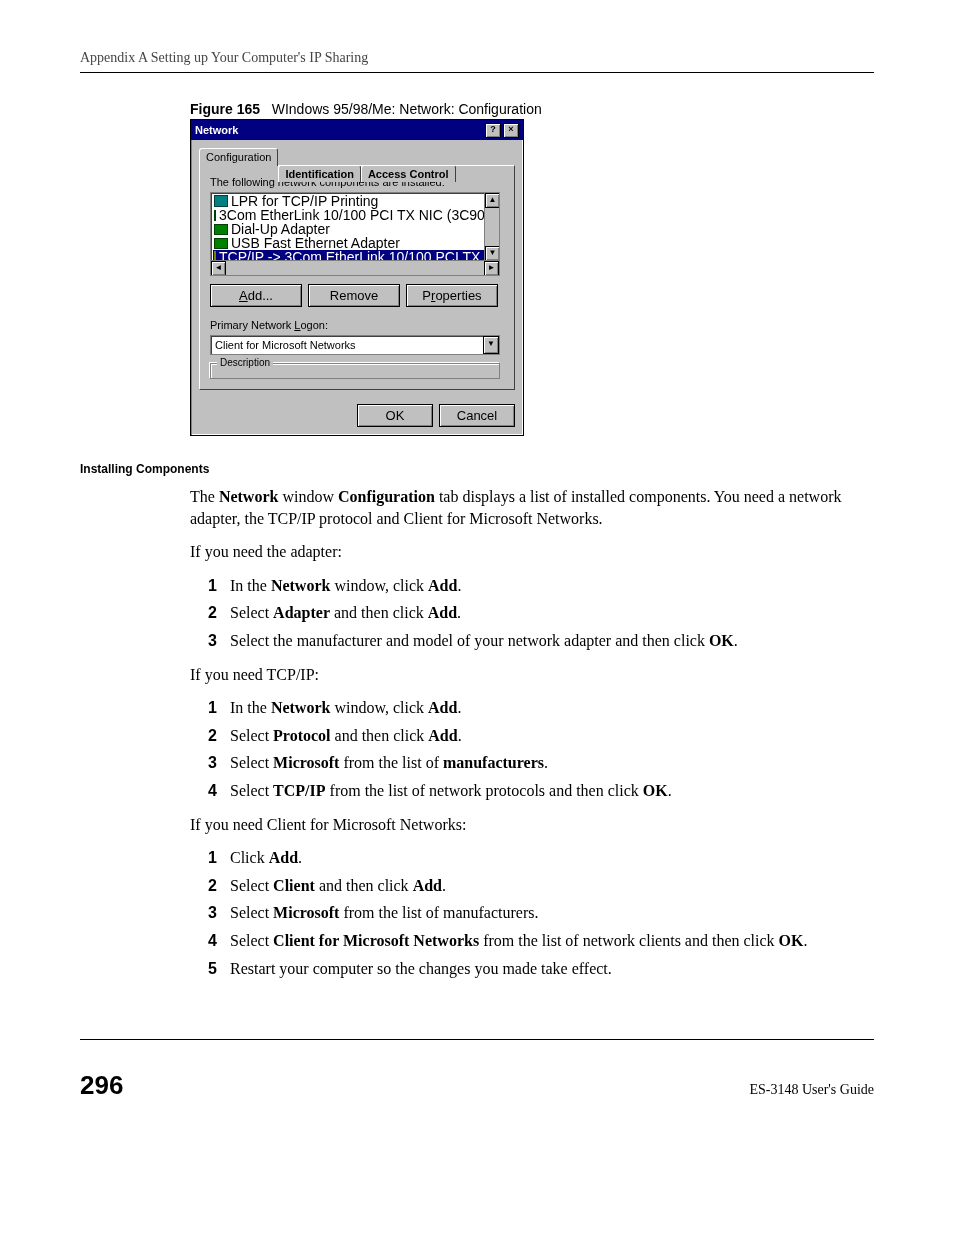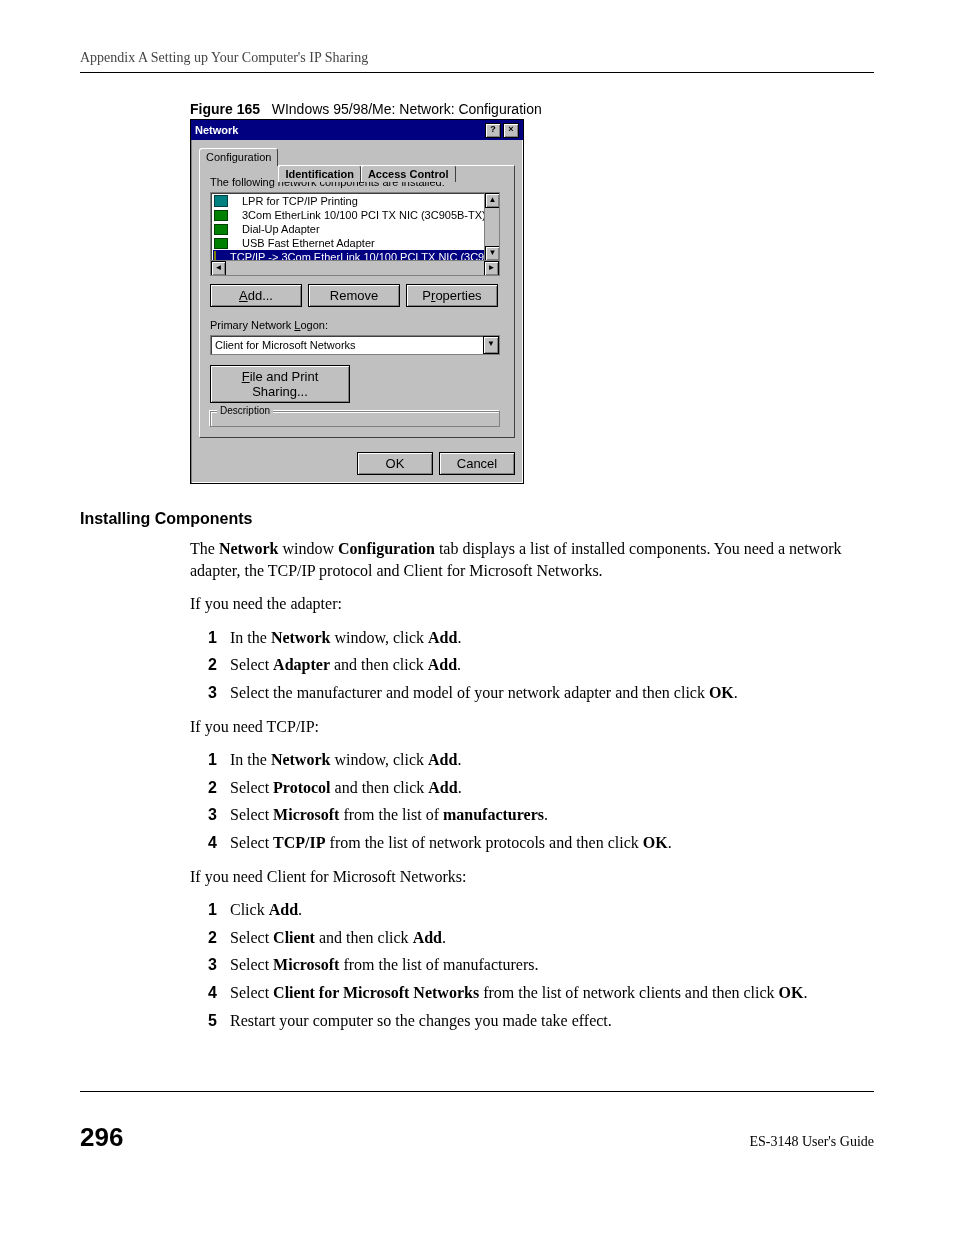--- a/index.html
+++ b/index.html
@@ -103,23 +103,23 @@
     box-shadow: inset 1px 1px 0 #404040, inset -1px -1px 0 #fff;
     height: 82px;
     overflow: hidden;
     position: relative;
     width: 288px;
   }
   .list-inner { padding: 1px 2px; }
   .list-item {
     display: flex;
     align-items: center;
-    gap: 14px;
+    gap: 3px;
     white-space: nowrap;
-    font-size: 11px;
+    font-size: 14px;
     padding: 0 1px;
     line-height: 14px;
   }
   .list-item.selected { background: #000080; color: #fff; }
   .icon-sq {
     width: 12px; height: 10px;
     background: #008080;
     border: 1px solid #004040;
     display: inline-block;
   }
@@ -207,21 +207,21 @@
     display: flex;
     justify-content: flex-end;
     gap: 6px;
     padding: 6px 8px 8px 8px;
   }
   .dlg-footer .win-btn { min-width: 66px; }
 
   .section-heading {
     font-family: Arial, sans-serif;
     font-weight: bold;
-    font-size: 16px;
+    font-size: 12px;
     margin: 26px 0 10px 0;
   }
   .body-para {
     margin: 0 0 12px 110px;
     line-height: 1.35;
   }
   ol.steps {
     list-style: none;
     margin: 0 0 12px 128px;
     padding: 0;
@@ -323,23 +323,20 @@
       </div>
 
       <div class="label" style="margin-top:12px">
         <span>Primary Network <span class="underline">L</span>ogon:</span>
       </div>
       <div class="combo">
         <span class="val">Client for Microsoft Networks</span>
         <span class="drop">▼</span>
       </div>
 
-      <div style="margin-top:10px">
-        <div class="win-btn" style="min-width:130px; width:130px"><span class="underline">F</span>ile and Print Sharing...</div>
-      </div>
 
       <div class="groupbox">
         <span class="legend">Description</span>
       </div>
     </div>
   </div>
   <div class="dlg-footer">
     <div class="win-btn">OK</div>
     <div class="win-btn">Cancel</div>
   </div>

